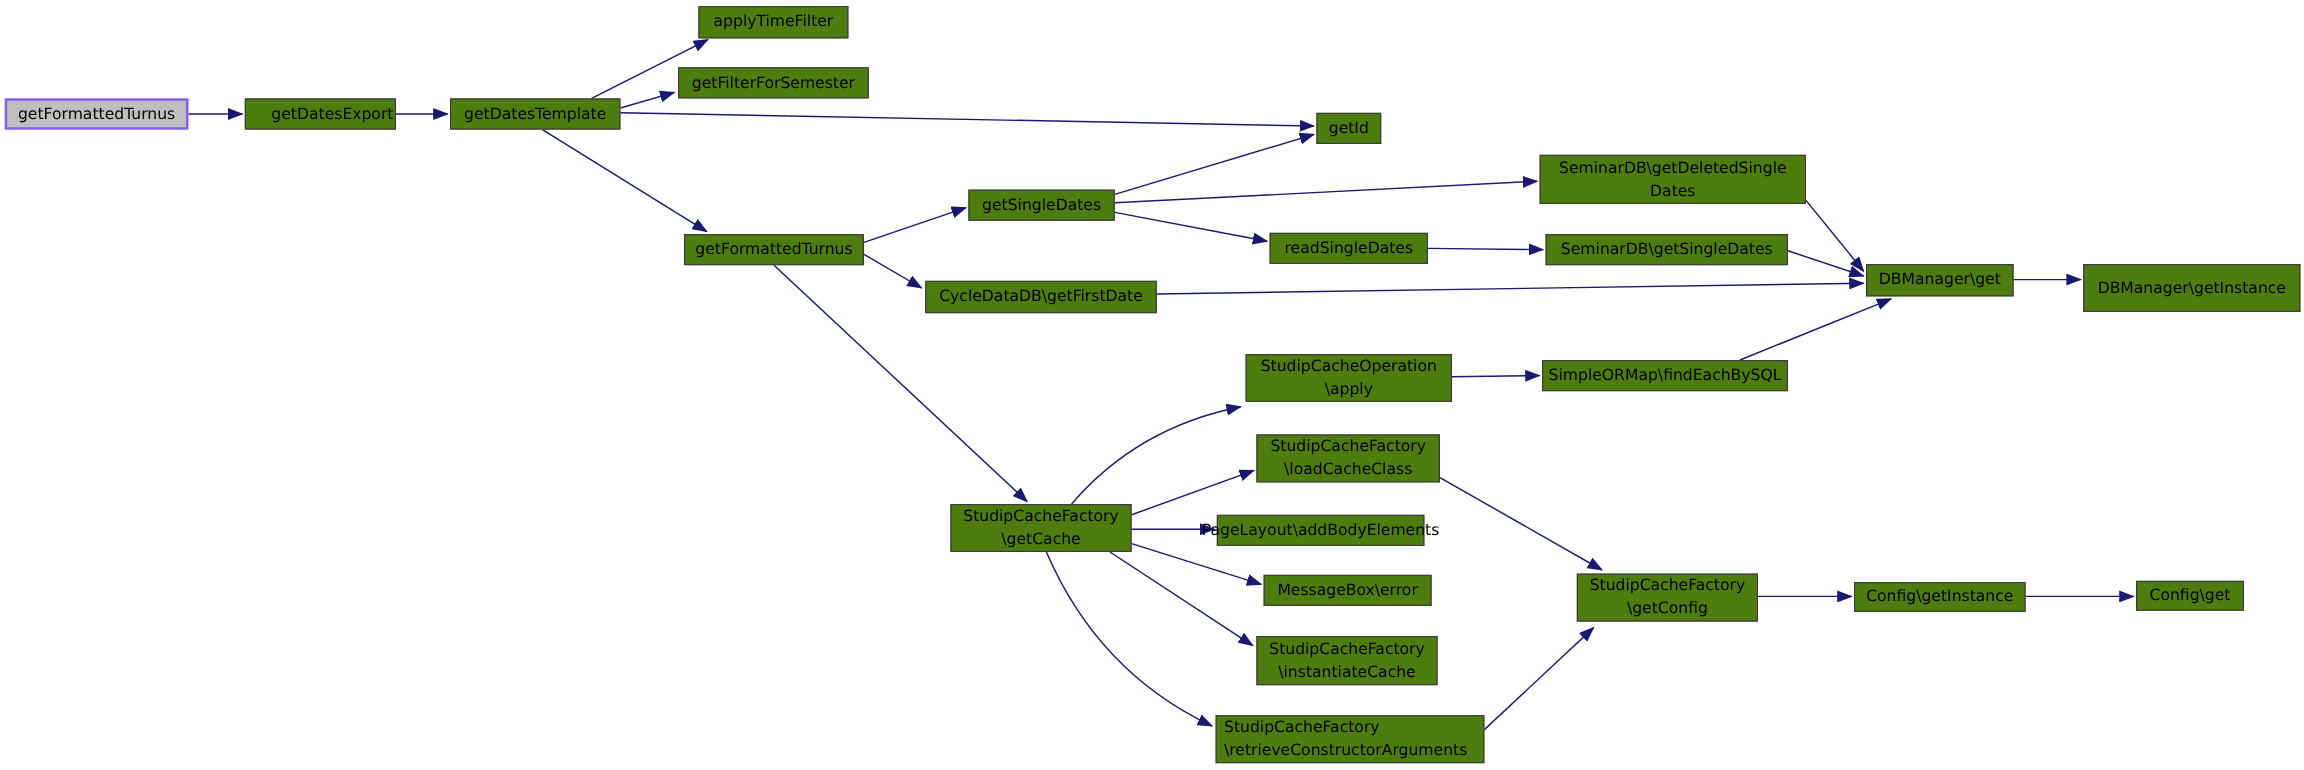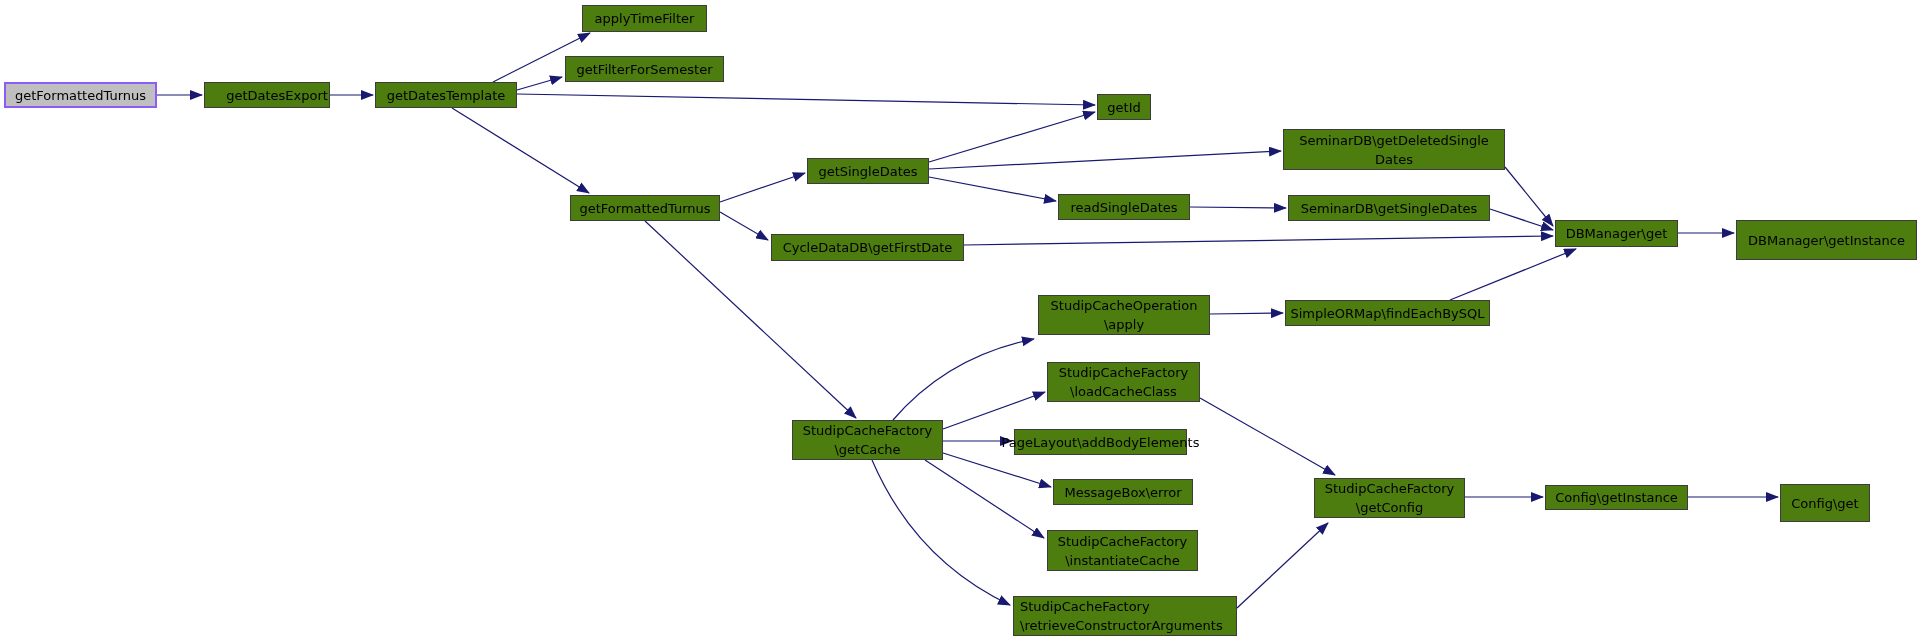--- a/index.html
+++ b/index.html
@@ -125,21 +125,21 @@
       <div class="node" title="MessageBox\error" style="left: 1053px; top: 479px; width: 140px; height: 26px;">
         <span>MessageBox\error</span>
       </div>
       <div class="node" title="StudipCacheFactory\getConfig" style="left: 1314px; top: 478px; width: 151px; height: 40px;">
         <span>StudipCacheFactory</span>
         <span>\getConfig</span>
       </div>
       <div class="node" title="Config\getInstance" style="left: 1545px; top: 485px; width: 143px; height: 25px;">
         <span>Config\getInstance</span>
       </div>
-      <div class="node" title="Config\get" style="left: 1780px; top: 484px; width: 90px; height: 38px;">
+      <div class="node" title="Config\get" style="left: 1780px; top: 484px; width: 90px; height: 25px;">
         <span>Config\get</span>
       </div>
       <div class="node" title="StudipCacheFactory\instantiateCache" style="left: 1047px; top: 530px; width: 151px; height: 41px;">
         <span>StudipCacheFactory</span>
         <span>\instantiateCache</span>
       </div>
       <div class="node node--left" title="StudipCacheFactory\retrieveConstructorArguments" style="left: 1013px; top: 596px; width: 224px; height: 40px;">
         <span>StudipCacheFactory</span>
         <span>\retrieveConstructorArguments</span>
       </div>

